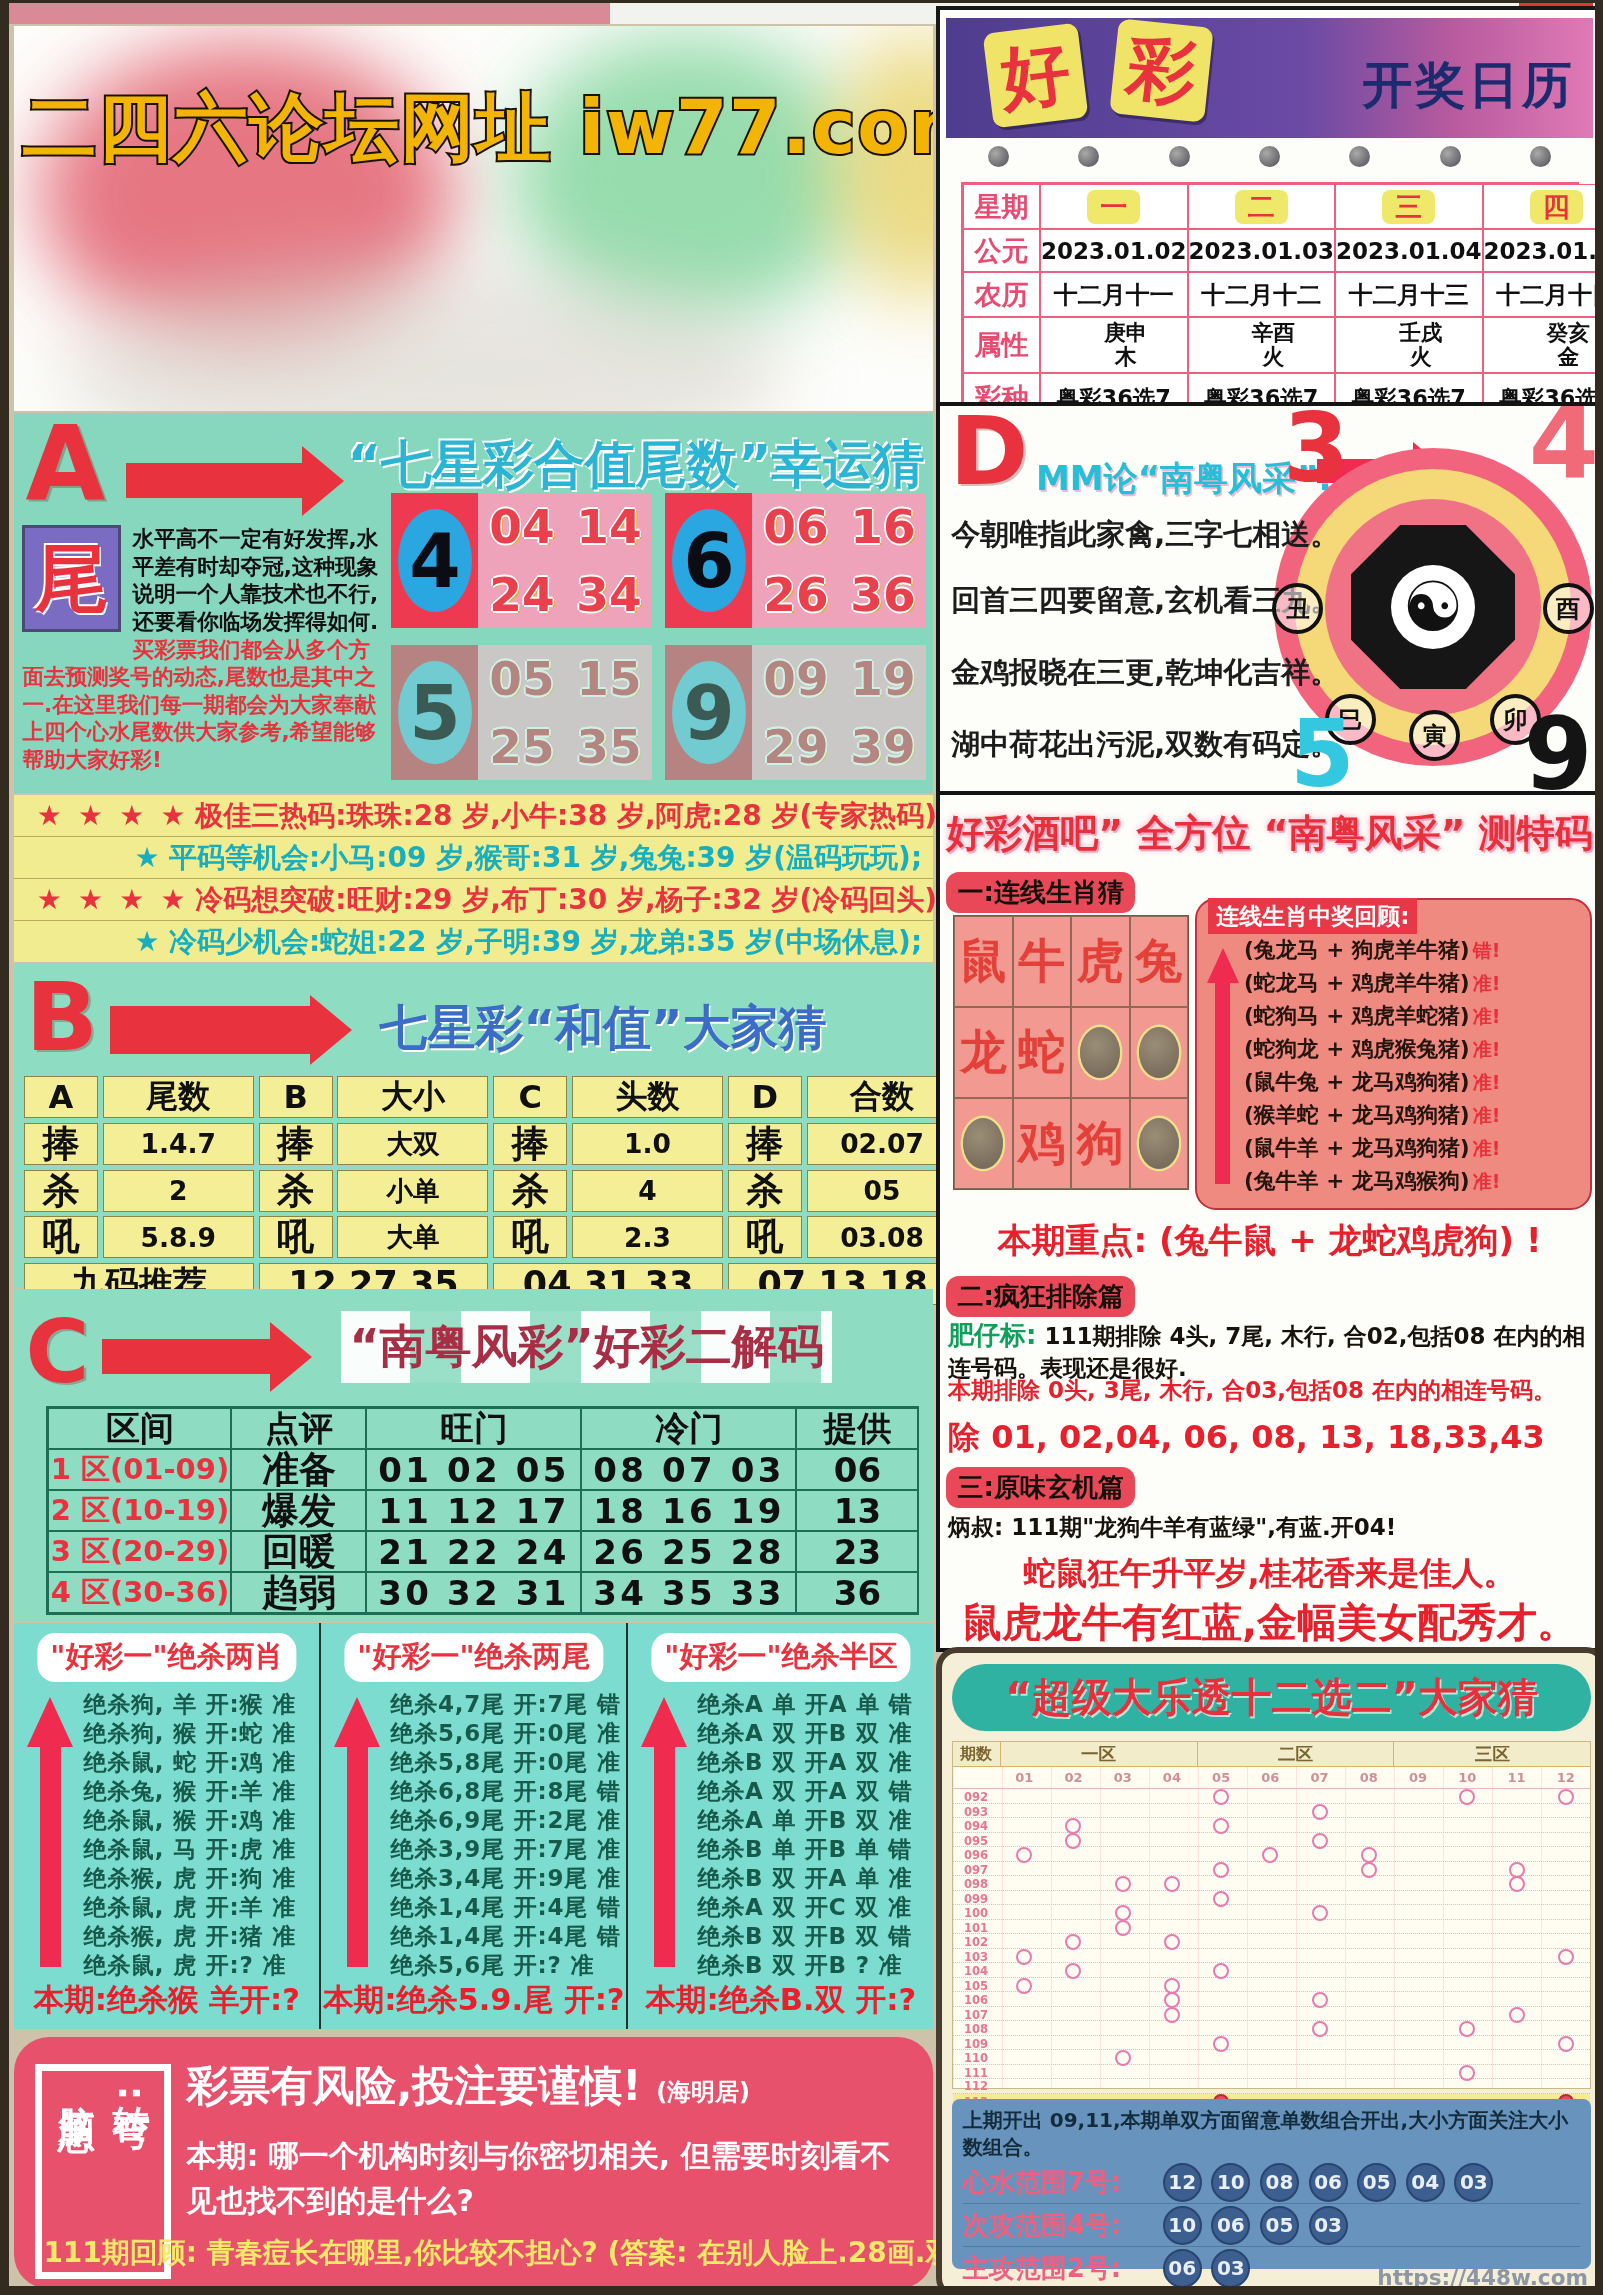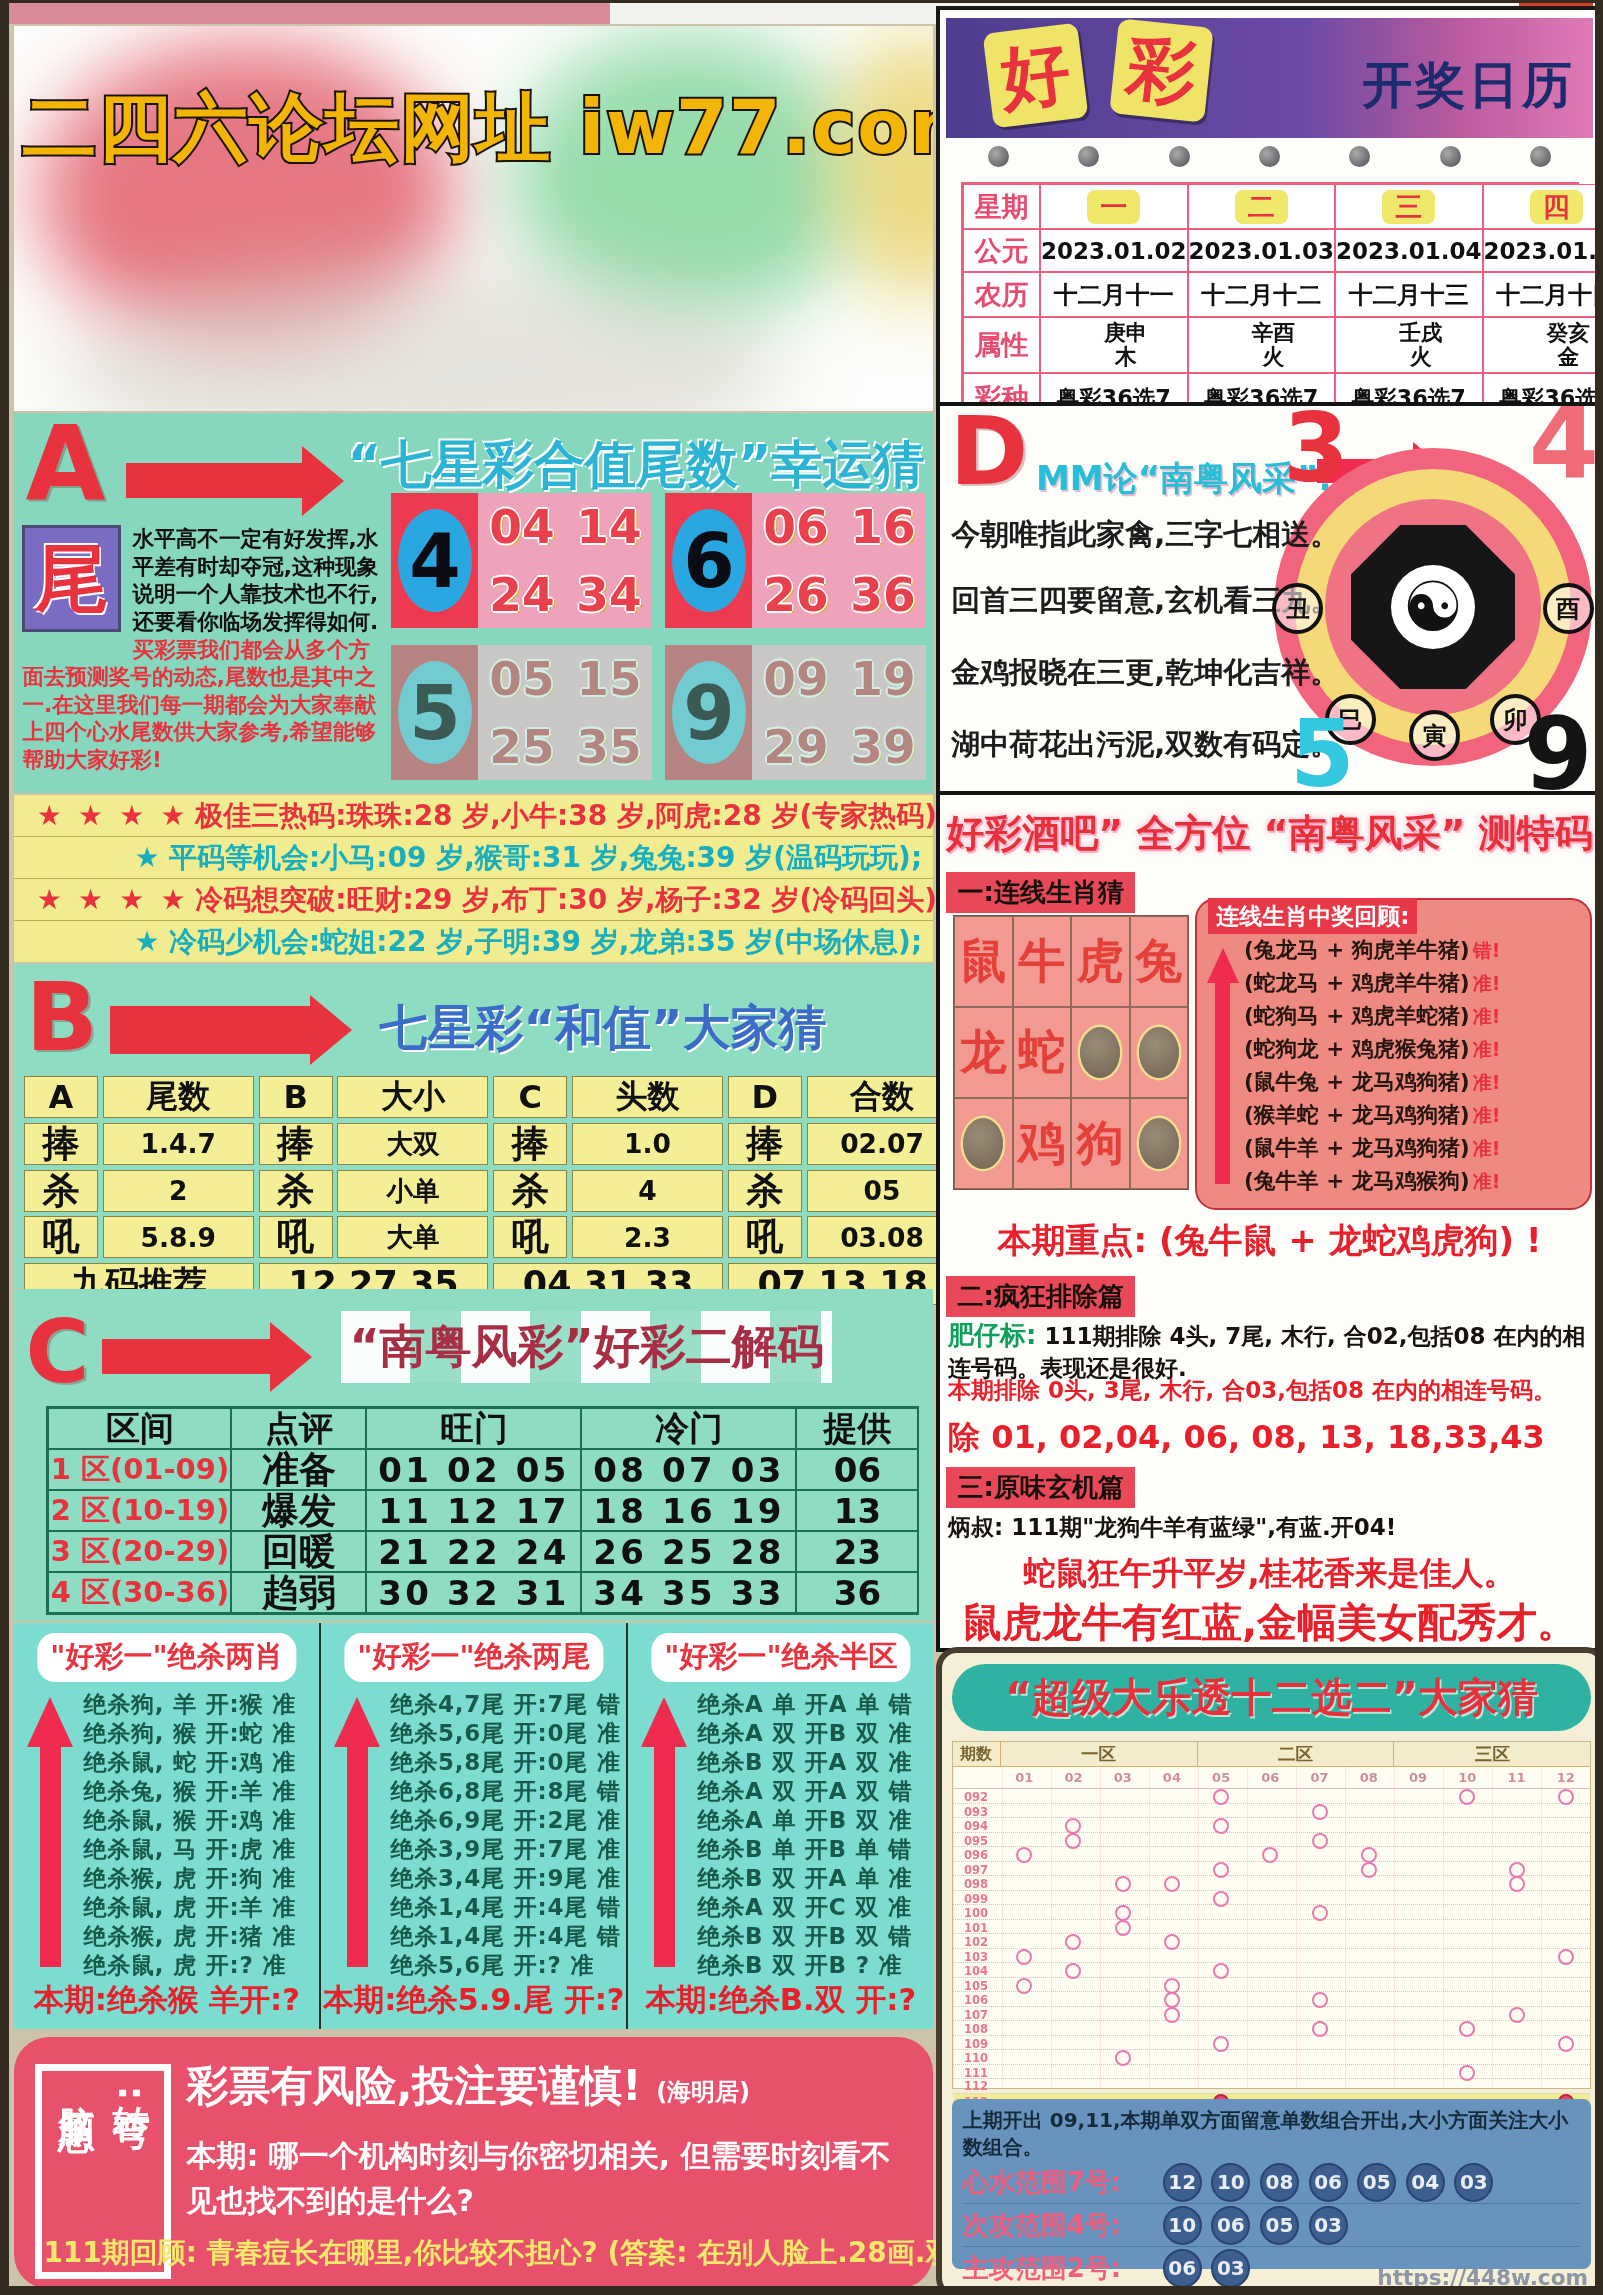--- a/index.html
+++ b/index.html
@@ -143,21 +143,21 @@
      font-size:69px;color:#111;}
   .zc{position:absolute;width:43px;height:43px;border:4px solid #111;border-radius:50%;background:rgba(255,255,255,.55);
       display:flex;align-items:center;justify-content:center;font-size:24px;color:#111;z-index:4;}
   .zc.p0{left:-1.6px;top:135px;} .zc.p1{right:-1.6px;top:135px;} .zc.p2{left:51px;bottom:21px;}
   .zc.p3{left:135px;bottom:4.8px;} .zc.p4{right:51px;bottom:21px;}
 
   
   .tema{left:936px;top:791px;width:659px;height:853px;background:#fdfdfa;border:4.8px solid #141414;overflow:hidden;}
   .t-title{left:0;top:13px;width:100%;text-align:center;font-size:38px;color:#e8303c;white-space:nowrap;
            text-shadow:0 0 6.4px #f6a9c0,1.6px 1.6px 0 #f6a9c0;}
-  .t-strip{background:#e84858;color:#15100a;font-size:26px;padding:3.2px 11.2px;white-space:nowrap;}
+  .t-strip{background:#e84858;color:#15100a;font-size:26px;padding:3.2px 11.2px;white-space:nowrap;border-radius:13px;}
   .s1{left:6.4px;top:77px;} .s2{left:6.4px;top:481px;} .s3{left:6.4px;top:672px;}
   .zgrid{left:13px;top:120px;width:234px;height:273px;background:#f29a92;display:grid;
          grid-template-columns:repeat(4,1fr);grid-template-rows:repeat(3,1fr);border:1.6px solid #7c5648;}
   .zg-cell{border:0.8px solid #8f6a58;display:flex;align-items:center;justify-content:center;}
   .zg-cell span{font-size:47px;color:#e4403a;}
   .zg-cell .circ{width:40px;height:51px;border-radius:50%;background:radial-gradient(circle at 40% 35%,#9b8e78,#6e6252);box-shadow:0 0 0 2.4px #efe08a;}
   .panel{left:255px;top:103px;width:393px;height:308px;background:#ef8a80;border:2.4px solid #c23040;border-radius:21px;}
   .panel-title{position:absolute;left:11.2px;top:-1.6px;background:#e83848;color:#fff;font-size:23px;padding:2.4px 8px;white-space:nowrap;}
   .p-arrow{position:absolute;left:9.6px;top:48px;width:32px;height:241px;}
   .p-arrow:before{content:'';position:absolute;left:0;top:0;border-left:16px solid transparent;border-right:16px solid transparent;

